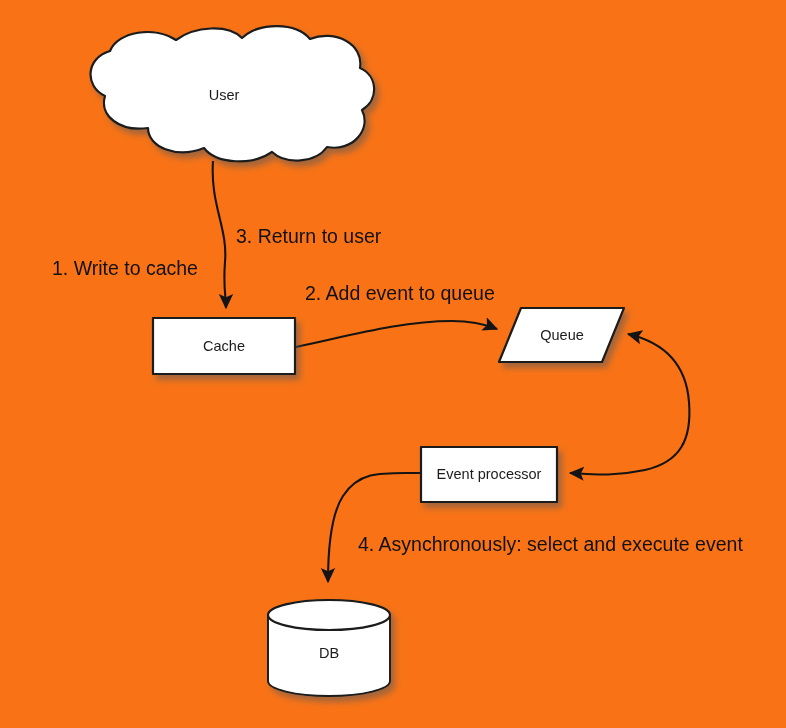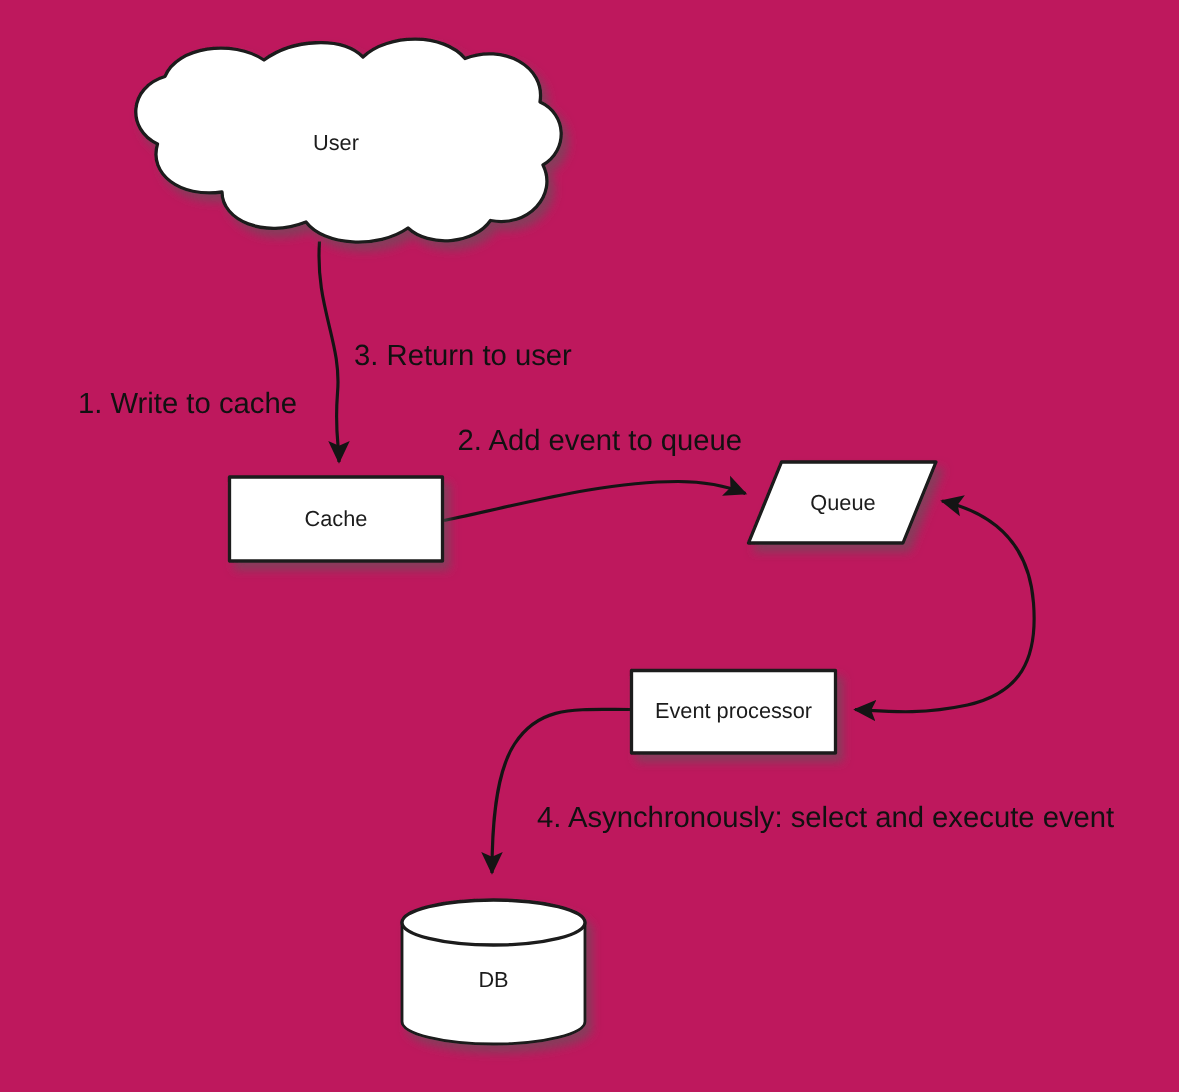--- a/index.html
+++ b/index.html
@@ -11,21 +11,21 @@
   body {
     font-family: "Liberation Sans", sans-serif;
     width: 786px;
     height: 728px;
     overflow: hidden;
   }
   #diagram-root {
     position: relative;
     width: 786px;
     height: 728px;
-    background: #be185d;
+    background: #f97316;
   }
   svg#diagram-canvas {
     position: absolute;
     left: 0;
     top: 0;
     width: 786px;
     height: 728px;
     display: block;
   }
   .node-shape {

